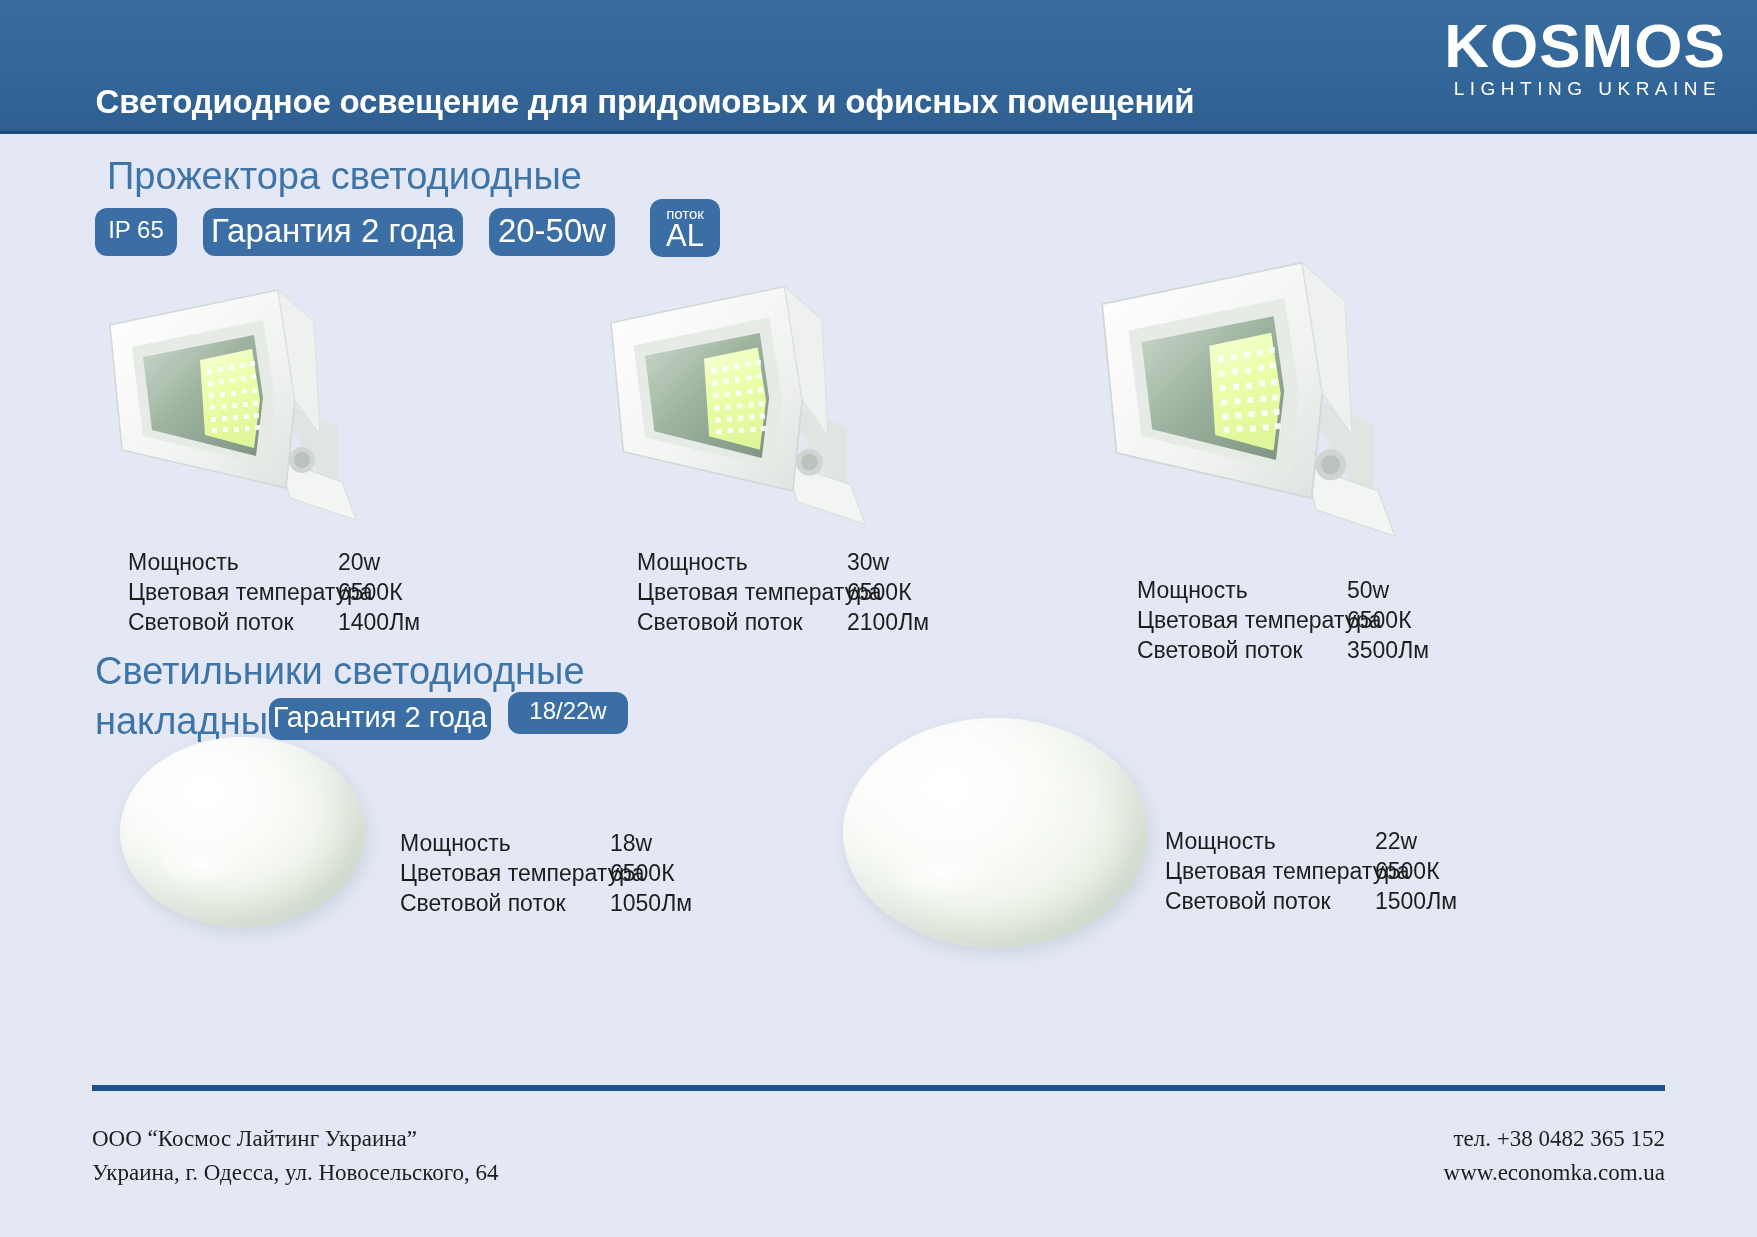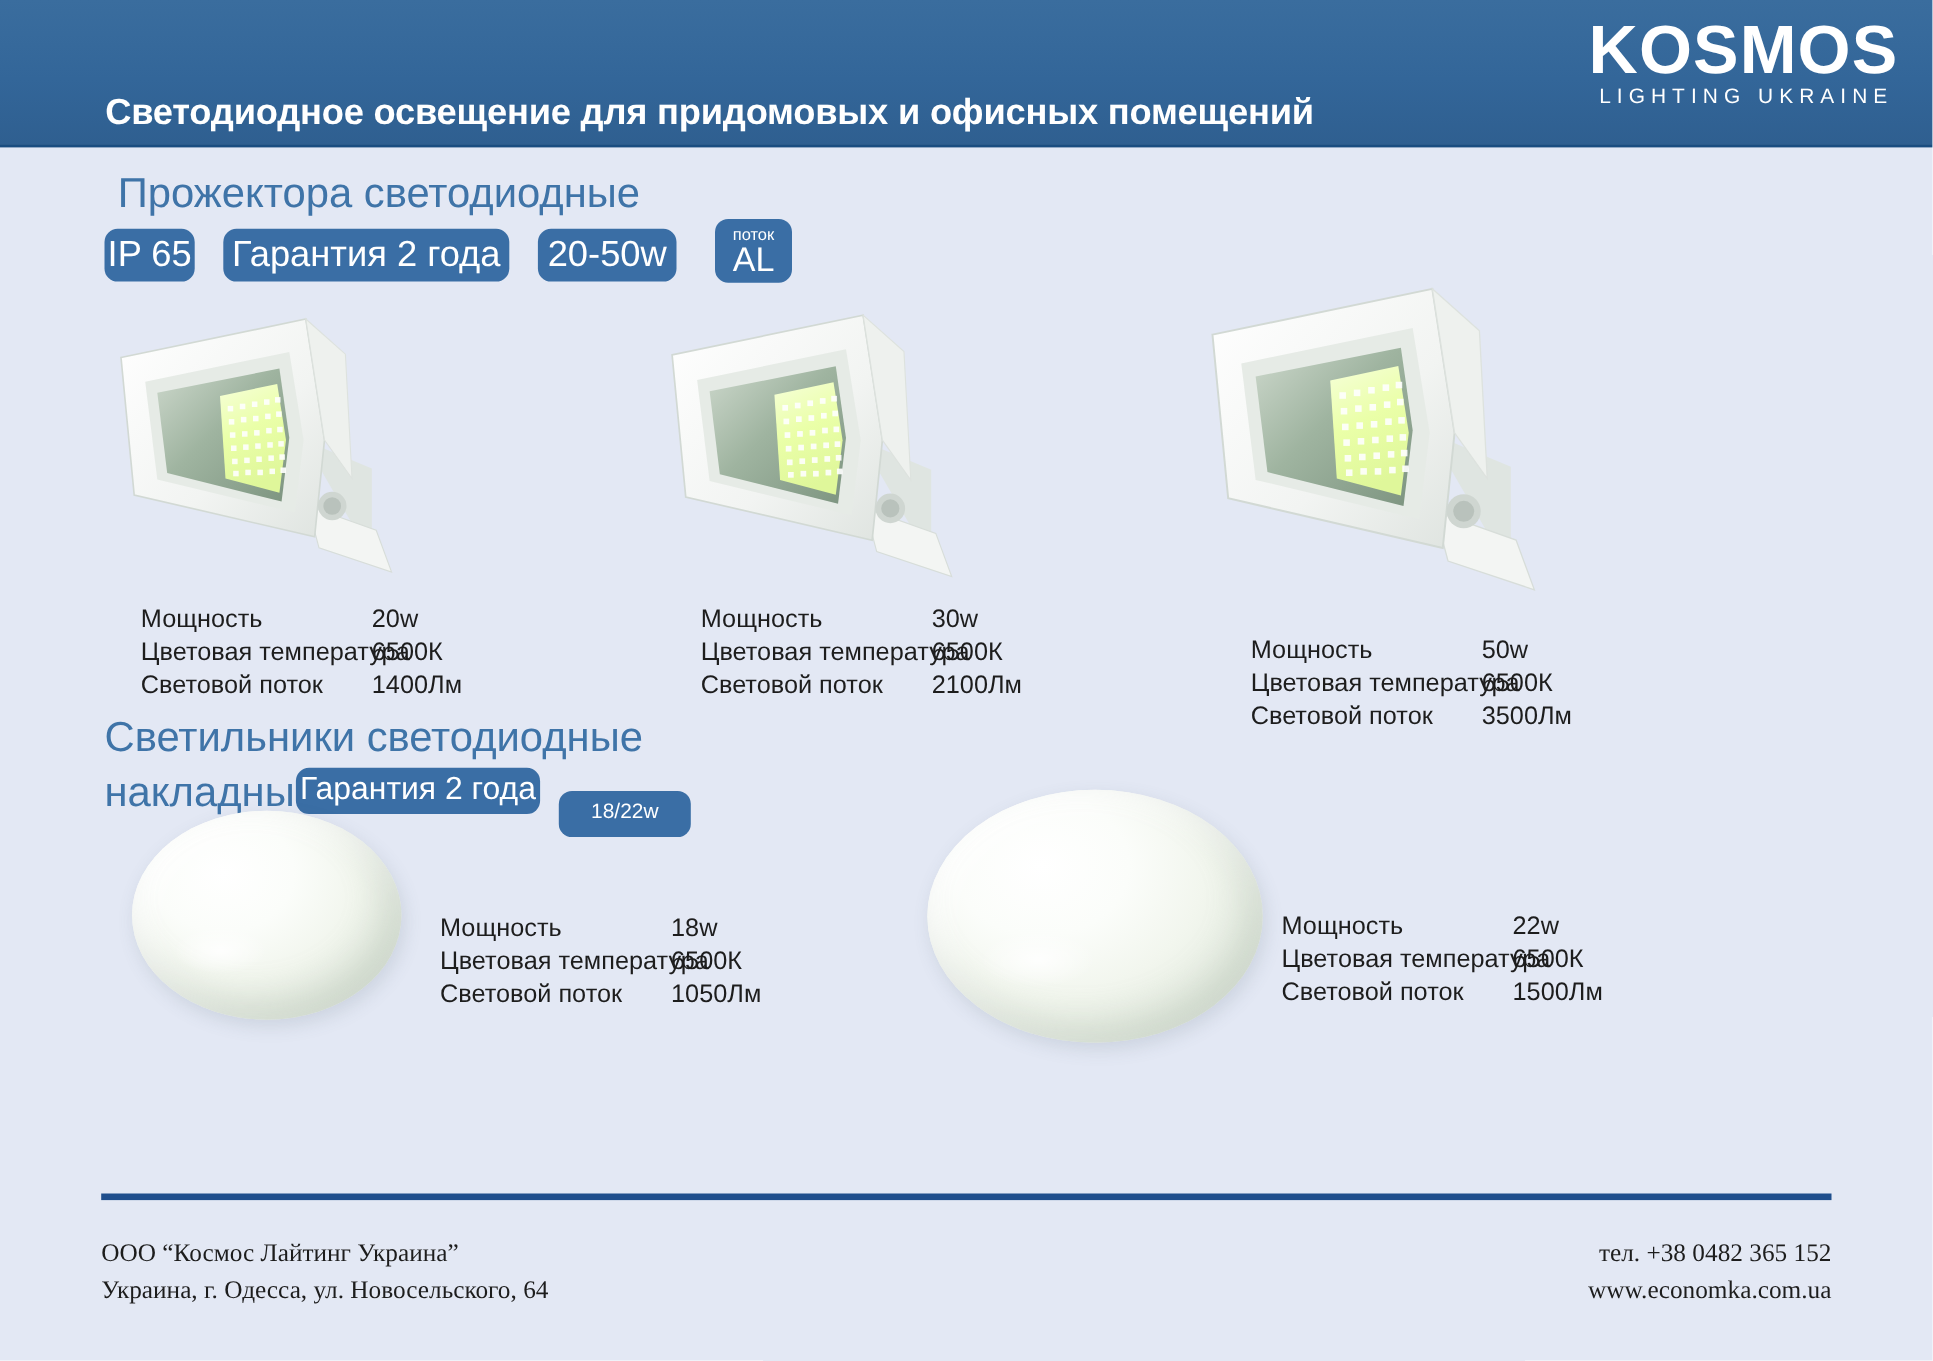--- a/index.html
+++ b/index.html
@@ -86,30 +86,30 @@
     border-radius: 12px;
     display: flex;
     align-items: center;
     justify-content: center;
     font-size: 35px;
     line-height: 1;
     box-sizing: border-box;
     padding-bottom: 4px;
     box-shadow: 0 0 0 2px #e3e8f4;
   }
-  #badge-ip65   { left: 95px;  top: 208px; width: 82px;  height: 48px; font-size: 33px; }
+  #badge-ip65   { left: 95px;  top: 208px; width: 82px;  height: 48px; font-size: 24px; }
   #badge-warr1  { left: 203px; top: 208px; width: 260px; height: 48px; font-size: 33px; }
   #badge-watt1  { left: 489px; top: 208px; width: 126px; height: 48px; font-size: 33px; }
   #badge-al     { left: 650px; top: 199px; width: 70px;  height: 58px;
                   flex-direction: column; padding-bottom: 0; justify-content: center; }
   #badge-al .al-top { font-size: 15px; line-height: 15px; }
   #badge-al .al-big { font-size: 31px; line-height: 30px; }
 
   #badge-warr2  { left: 269px; top: 698px; width: 222px; height: 42px; font-size: 29px; }
-  #badge-watt2  { left: 508px; top: 719px; width: 120px; height: 42px; font-size: 19px; }
+  #badge-watt2  { left: 508px; top: 692px; width: 120px; height: 42px; font-size: 24px; }
 
   
   .spec {
     position: absolute;
     color: #1d1d1d;
     font-size: 23px;
     line-height: 30px;
     white-space: nowrap;
   }
   .spec .row { display: block; }

